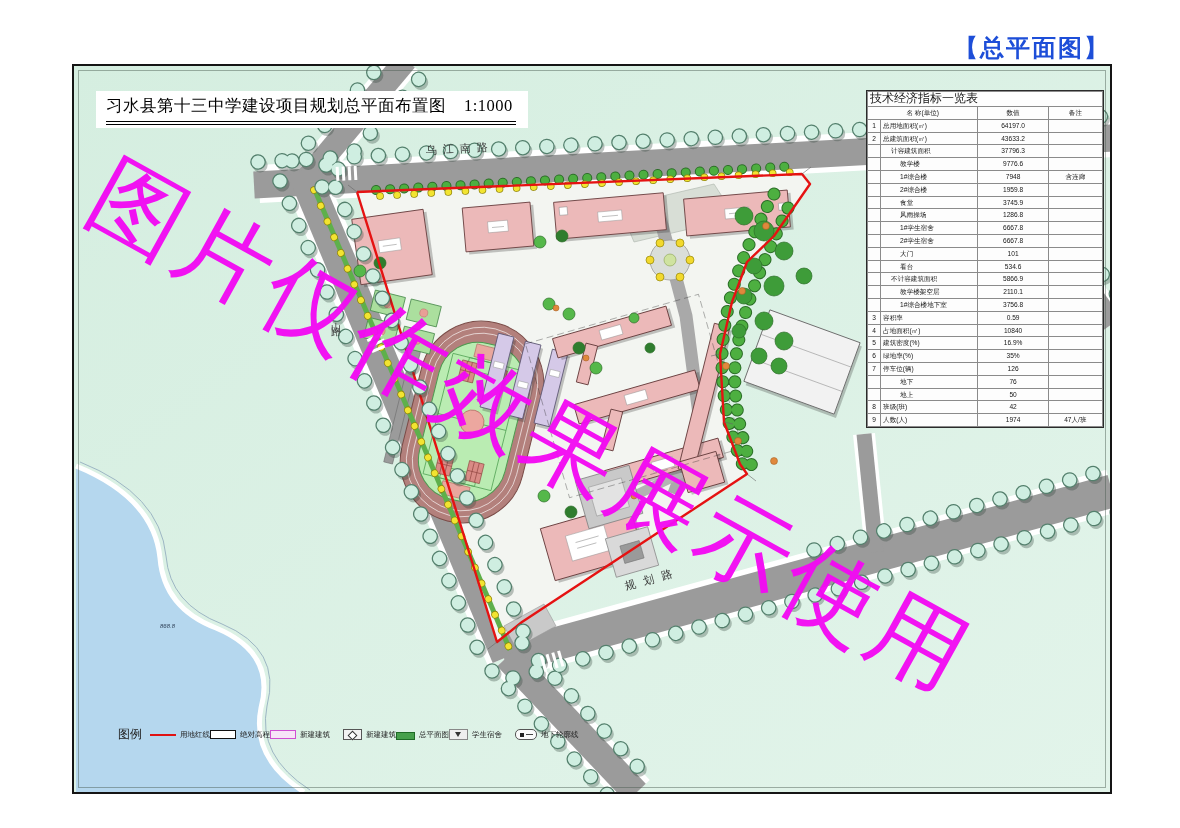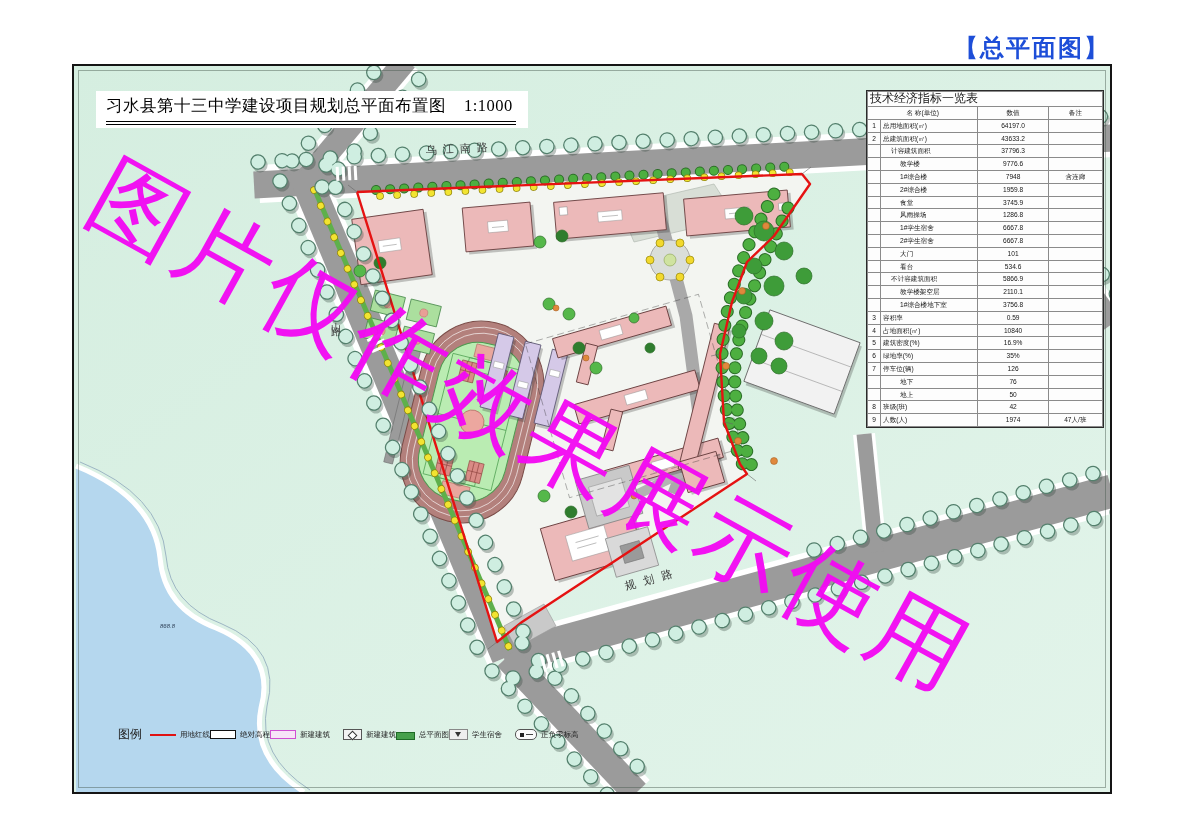--- a/index.html
+++ b/index.html
@@ -574,21 +574,21 @@
             <span>总平面图</span>
           </div>
           <div class="lg-item">
             <span class="sym zero-level"></span>
             <span>学生宿舍</span>
           </div>
         </div>
       <div class="lg-col">
           <div class="lg-item">
             <span class="sym relative-coordinate"></span>
-            <span>正负零标高</span>
+            <span>地下轮廓线</span>
           </div>
         </div>
     </div>
 
   </div>
 
   <div class="watermark">图片仅作效果展示使用</div>
 
 </div>
 

